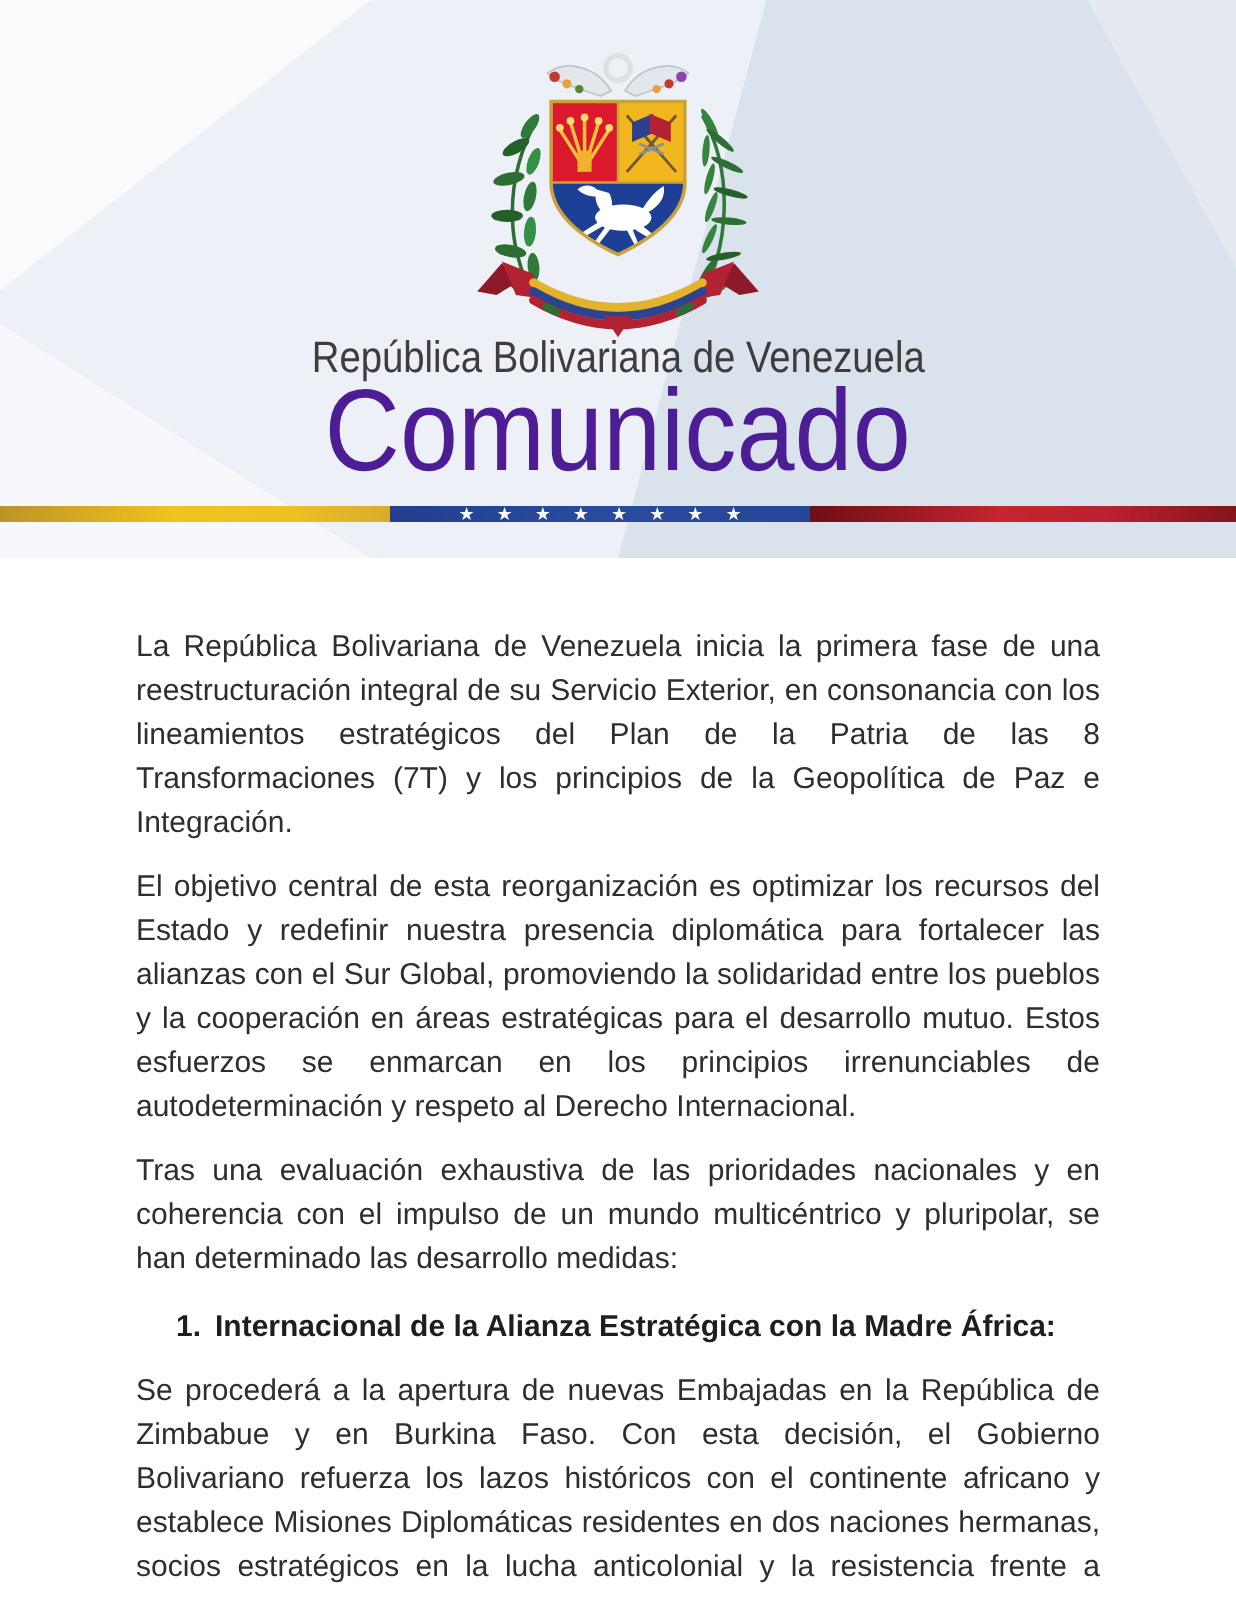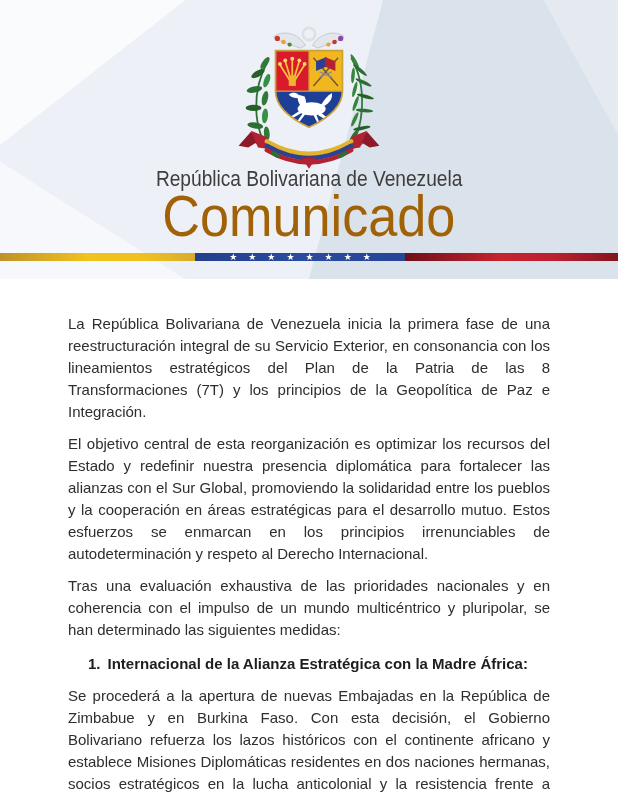--- a/index.html
+++ b/index.html
@@ -37,21 +37,21 @@
   .coat{
     position:absolute;top:24px;left:50%;transform:translateX(-50%);
   }
   .country-line{
     position:absolute;top:166px;left:0;width:100%;
     text-align:center;font-size:22px;color:#3d3d3d;white-space:nowrap;
   }
   .country-line .squeeze{display:inline-block;transform:scaleX(0.87);transform-origin:center;}
   .big-title{
     position:absolute;top:186px;left:0;width:100%;
-    text-align:center;font-size:58px;color:#a16207;font-weight:400;
+    text-align:center;font-size:58px;color:#4c1d95;font-weight:400;
     white-space:nowrap;line-height:60px;
   }
   .big-title .squeeze{display:inline-block;transform:scaleX(0.9);transform-origin:center;letter-spacing:0px;}
   
   .flag-bar{
     position:absolute;top:253px;left:0;width:618px;height:8px;
     display:flex;z-index:5;
   }
   .flag-yellow{
     width:195px;height:100%;
@@ -218,21 +218,21 @@
     <div class="flag-yellow"></div>
     <div class="flag-blue">
       <span class="flag-stars">★★★★★★★★</span>
     </div>
     <div class="flag-red"></div>
   </div>
 
   <div class="content">
     <p class="para">La República Bolivariana de Venezuela inicia la primera fase de una reestructuración integral de su Servicio Exterior, en consonancia con los lineamientos estratégicos del Plan de la Patria de las 8 Transformaciones (7T) y los principios de la Geopolítica de Paz e Integración.</p>
     <p class="para">El objetivo central de esta reorganización es optimizar los recursos del Estado y redefinir nuestra presencia diplomática para fortalecer las alianzas con el Sur Global, promoviendo la solidaridad entre los pueblos y la cooperación en áreas estratégicas para el desarrollo mutuo. Estos esfuerzos se enmarcan en los principios irrenunciables de autodeterminación y respeto al Derecho Internacional.</p>
-    <p class="para">Tras una evaluación exhaustiva de las prioridades nacionales y en coherencia con el impulso de un mundo multicéntrico y pluripolar, se han determinado las siguientes medidas:</p>
+    <p class="para">Tras una evaluación exhaustiva de las prioridades nacionales y en coherencia con el impulso de un mundo multicéntrico y pluripolar, se han determinado las desarrollo medidas:</p>
     <div class="list-item">
       <span>1.</span>
       <span>Internacional de la Alianza Estratégica con la Madre África:</span>
     </div>
     <p class="para last">Se procederá a la apertura de nuevas Embajadas en la República de Zimbabue y en Burkina Faso. Con esta decisión, el Gobierno Bolivariano refuerza los lazos históricos con el continente africano y establece Misiones Diplomáticas residentes en dos naciones hermanas, socios estratégicos en la lucha anticolonial y la resistencia frente a presiones hegemónicas. Estas</p>
   </div>
 
 </div>
 
 </body></html>

